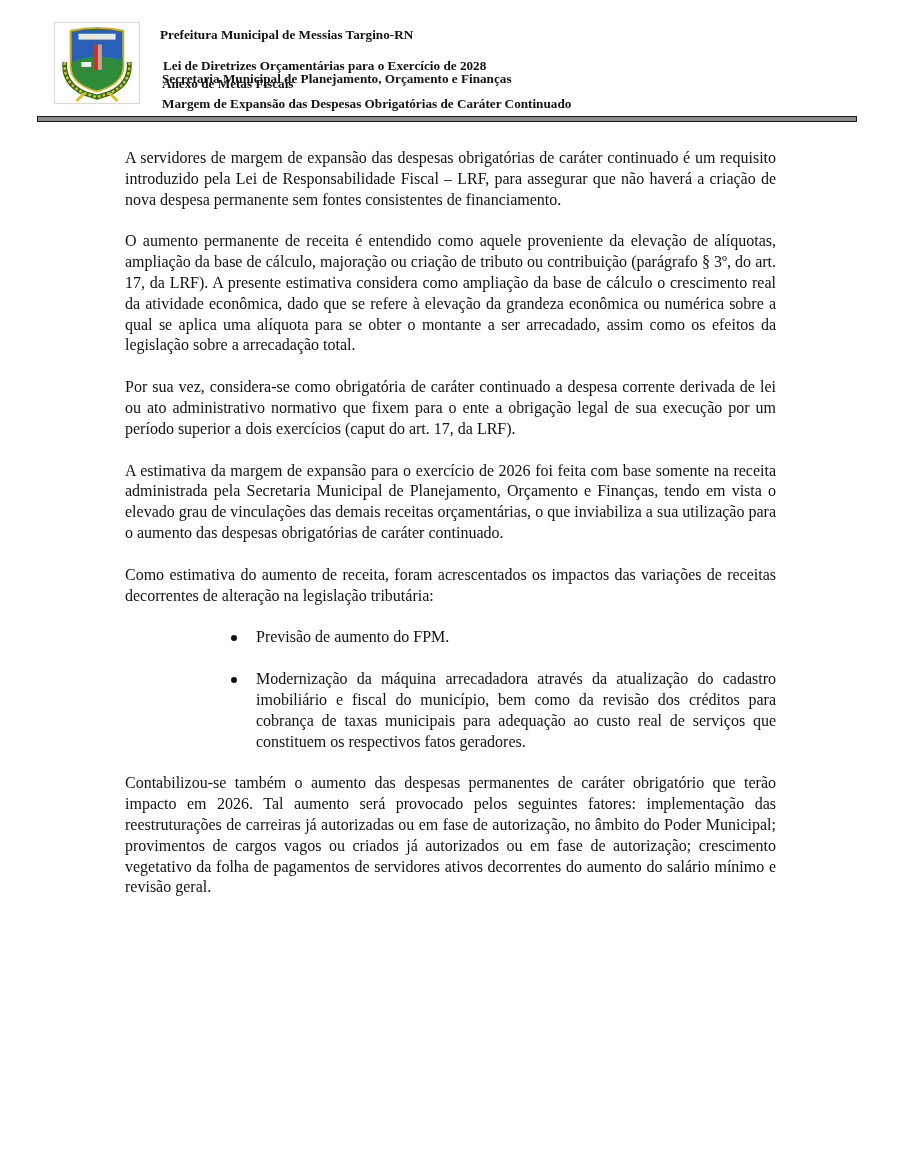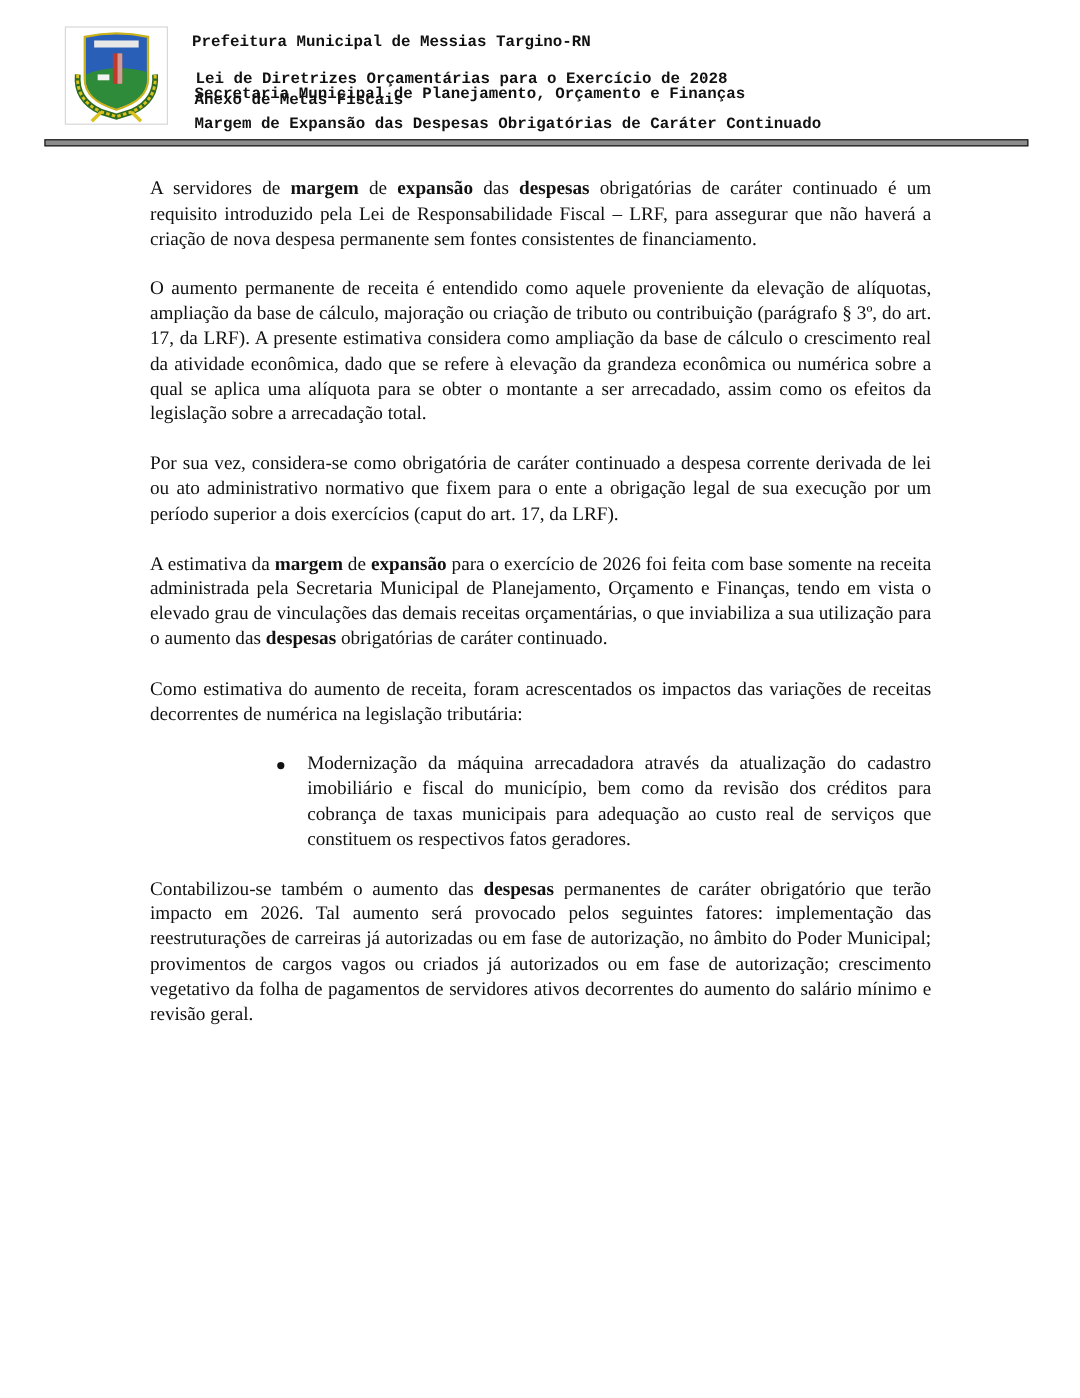--- a/index.html
+++ b/index.html
@@ -9,36 +9,36 @@
     }
     .logo {
       position: absolute; left: 54px; top: 22px; width: 86px; height: 82px;
       border: 1px solid #d8d8d8; background: #fff; box-sizing: border-box;
     }
     .logo svg { width: 100%; height: 100%; display: block; }
     .header-lines {
       position: absolute; left: 160px; top: 0; width: 700px;
       font-weight: bold; font-size: 13.2px; line-height: 1;
     }
-    .header-lines div { position: absolute; white-space: nowrap; font-family: Liberation Mono, monospace; }
+    .header-lines div { position: absolute; white-space: nowrap; }
     .h1 { top: 28px; left: 0; }
     .h2 { top: 42px; left: 2px; margin-top: 30px; }
     .h3 { top: 59px; left: 3px; }
     .h4 { top: 77px; left: 2px; }
     .h5 { top: 97px; left: 2px; text-align: right; }
     .rule {
       position: absolute; left: 37px; top: 116px; width: 820px; height: 6px;
       background: #8c8c8c; border: 1.5px solid #1a1a1a; box-sizing: border-box;
     }
     .content {
       position: absolute; left: 125px; top: 148px; width: 651px;
       font-size: 16px; line-height: 20.8px; text-align: justify;
     }
     .content p { margin: 0 0 21px 0; }
-    .content b { font-weight: bold; }
+    .content b { font-weight: normal; }
     ul.bullets { list-style: none; margin: 0 0 21px 0; padding: 0; }
     ul.bullets li { position: relative; padding-left: 131px; margin-bottom: 21px; text-align: left; }
     ul.bullets li:last-child { margin-bottom: 12px; }
     ul.bullets li .dot {
       position: absolute; left: 106px; top: 8px; width: 6px; height: 6px;
       border-radius: 50%; background: #111;
     }
   </style>
 </head>
 <body>
@@ -74,22 +74,26 @@
 
 <div class="content">
   <p>
     <span>A servidores de </span><b>margem</b><span> de </span><b>expansão</b><span> das </span><b>despesas</b><span> obrigatórias de caráter continuado é um requisito introduzido pela Lei de Responsabilidade Fiscal – LRF, para assegurar que  não haverá a criação de nova despesa permanente sem fontes consistentes de  financiamento.</span>
   </p>
   <p>O aumento permanente de receita é entendido como aquele proveniente da elevação de alíquotas, ampliação da base de cálculo, majoração ou criação de tributo ou contribuição (parágrafo § 3º, do art. 17, da LRF). A presente estimativa considera como ampliação da base de cálculo o crescimento real da atividade econômica, dado que se refere à elevação da grandeza econômica ou numérica sobre a qual se aplica uma alíquota para se obter o montante a ser arrecadado, assim como os efeitos da legislação sobre a arrecadação total.</p>
   <p>Por sua vez, considera-se como obrigatória de caráter continuado a despesa corrente derivada de lei ou ato administrativo normativo que fixem para o ente a obrigação legal de sua execução por um período superior a dois exercícios (caput do art. 17, da LRF).</p>
   <p>
     <span>A estimativa da </span><b>margem</b><span> de </span><b>expansão</b><span> para o exercício de 2026 foi feita com base somente na receita administrada pela Secretaria Municipal de Planejamento, Orçamento e Finanças, tendo em vista o elevado grau de vinculações das demais receitas orçamentárias, o que inviabiliza a sua utilização para o aumento das </span><b>despesas</b><span> obrigatórias de caráter continuado.</span>
   </p>
-  <p>Como estimativa do aumento de receita, foram acrescentados os impactos das variações de receitas decorrentes de numérica na legislação tributária:</p>
+  <p>Como estimativa do aumento de receita, foram acrescentados os impactos das variações de receitas decorrentes de alteração na legislação tributária:</p>
   <ul class="bullets">
+    <li>
+      <span class="dot"></span>
+      <span>Previsão de aumento do FPM.</span>
+    </li>
     <li style="text-align: justify;">
       <span class="dot"></span>
       <span>Modernização da máquina arrecadadora através da atualização do cadastro imobiliário e fiscal do município, bem como da revisão dos créditos para cobrança de taxas municipais para adequação ao custo real de serviços que constituem os respectivos fatos geradores.</span>
     </li>
   </ul>
   <p>
     <span>Contabilizou-se também o aumento das </span><b>despesas</b><span> permanentes de caráter obrigatório que terão impacto em 2026. Tal aumento será provocado pelos seguintes fatores:  implementação das reestruturações de carreiras já autorizadas ou em fase de autorização, no âmbito do Poder Municipal; provimentos de cargos vagos ou criados já autorizados ou em fase de autorização; crescimento vegetativo da folha de pagamentos de servidores ativos decorrentes do aumento do salário mínimo e revisão geral.</span>
   </p>
 </div>
 

